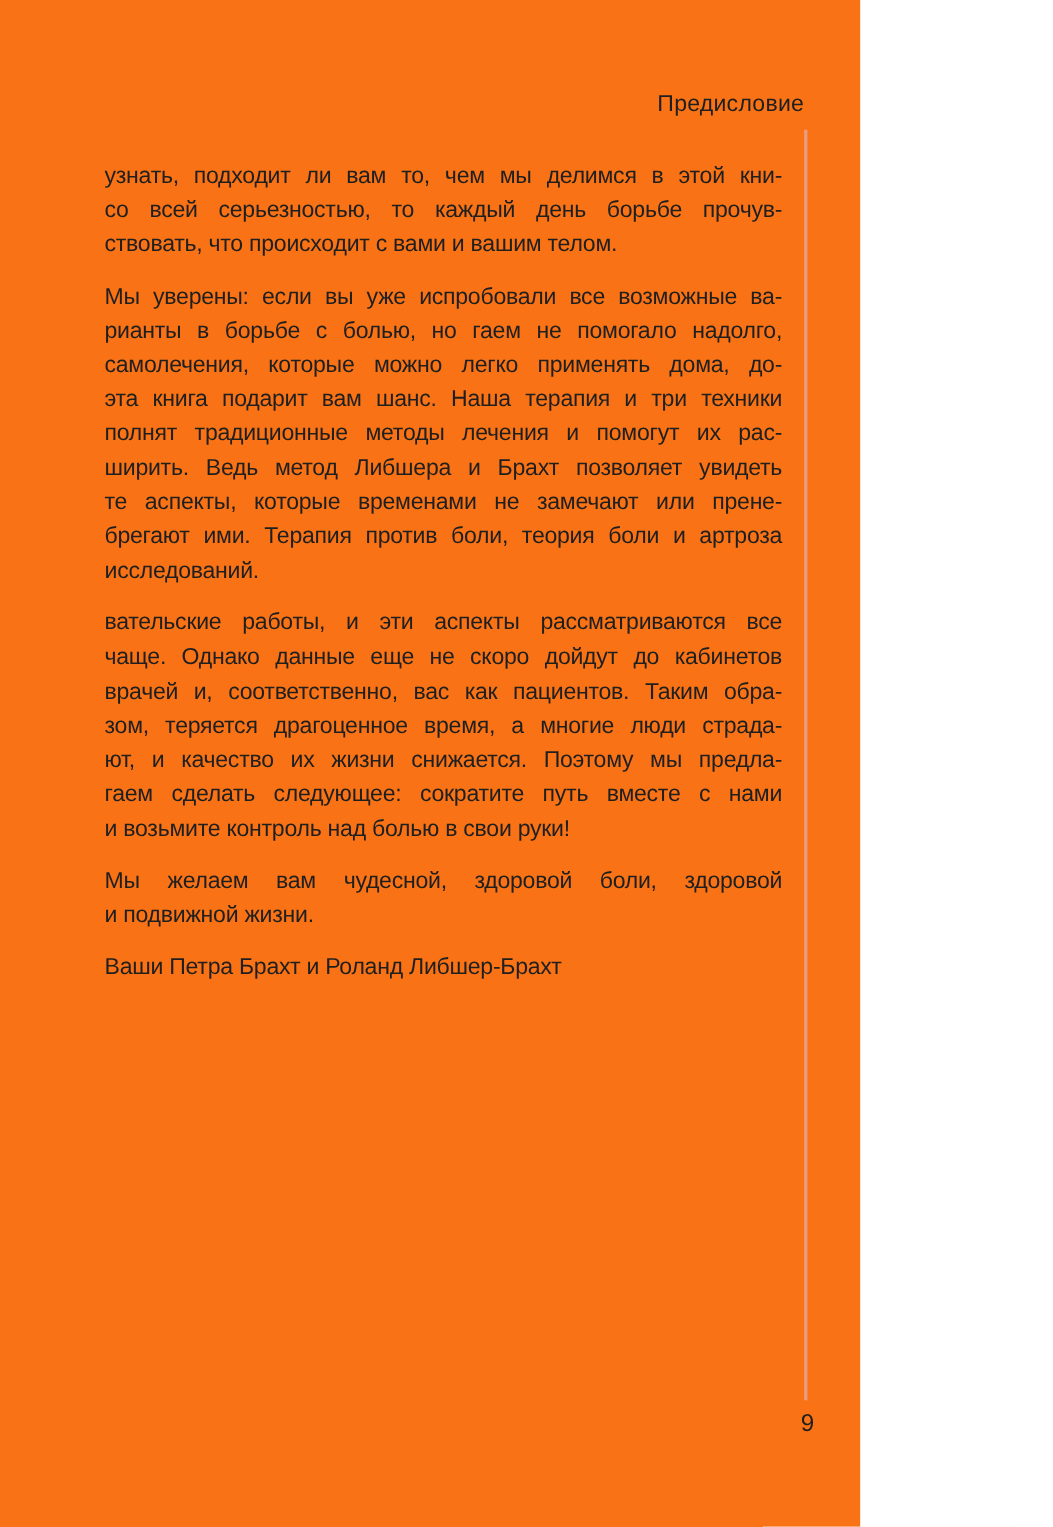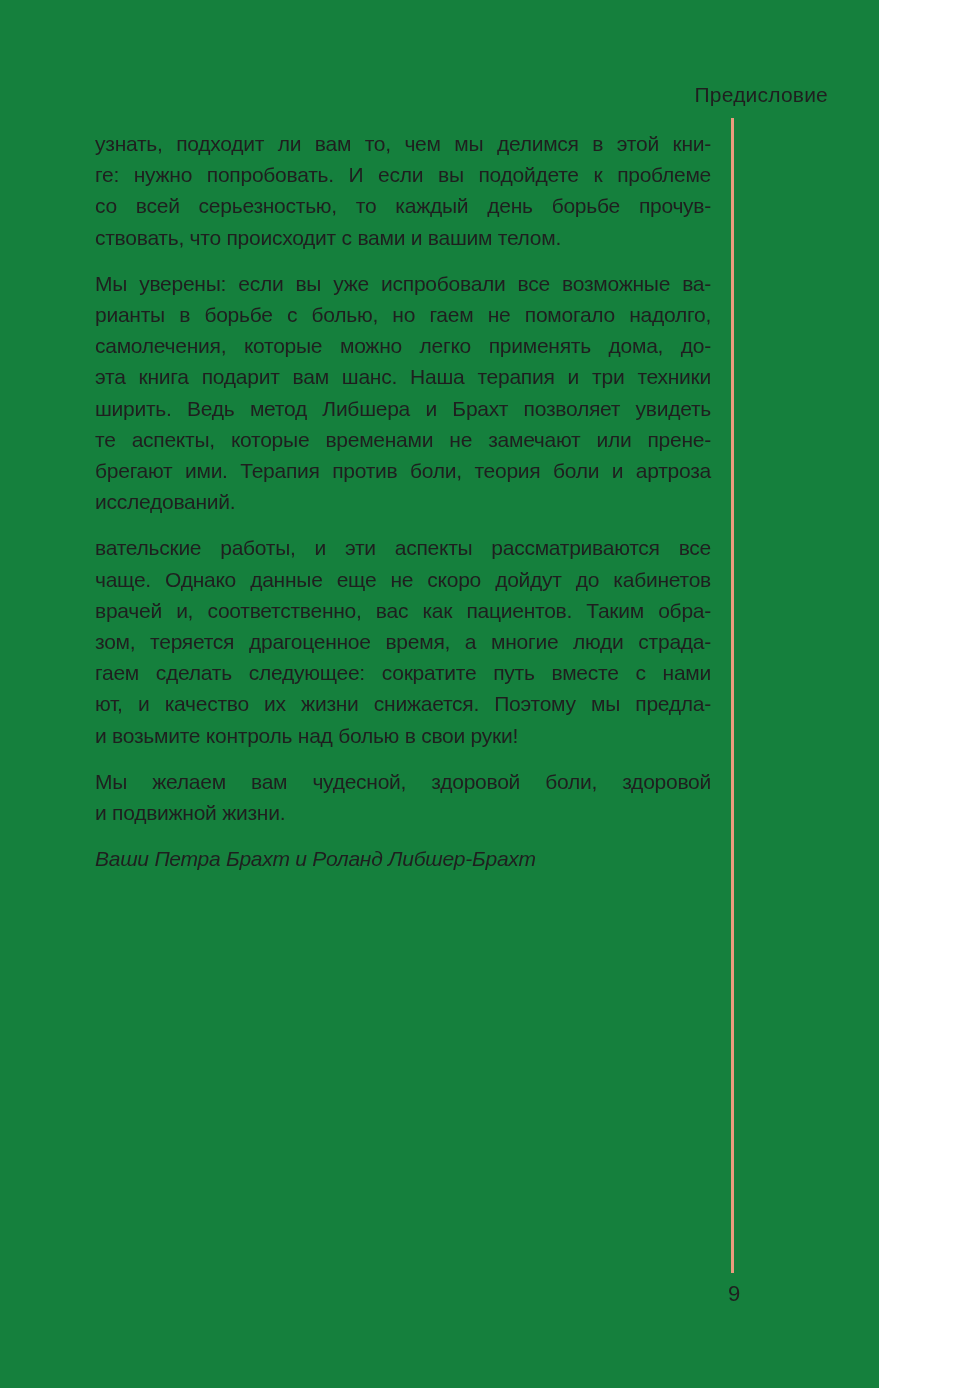--- a/index.html
+++ b/index.html
@@ -2,23 +2,23 @@
 <html lang="ru"><head>
 <meta charset="utf-8">
 <style>
   html, body {
     margin: 0;
     padding: 0;
     background: #ffffff;
   }
   .page {
     position: relative;
-    width: 879px;
+    width: 782px;
     height: 1388px;
-    background: #15803d;
+    background: #f97316;
     font-family: "Liberation Sans", "DejaVu Sans", sans-serif;
     color: #1f1f1f;
     overflow: hidden;
   }
   .running-head {
     position: absolute;
     top: 84px;
     right: 51px;
     font-size: 21px;
     line-height: 1;
@@ -37,33 +37,32 @@
     position: absolute;
     left: 95px;
     top: 128px;
     width: 616px;
     font-size: 21px;
     line-height: 31.2px;
     letter-spacing: -0.25px;
     color: #1f1f1f;
   }
   .para {
-    margin: 0 0 15px 0;
+    margin: 16px 0 15px 0;
   }
   .line {
     text-align: justify;
     text-align-last: justify;
   }
   .line.last {
     text-align-last: left;
   }
   .signature .line {
     text-align: center;
     text-align-last: left;
-    font-style: italic;
   }
   .folio {
     position: absolute;
     top: 1283px;
     left: 734px;
     transform: translateX(-50%);
     font-size: 22px;
     line-height: 1;
     color: #1f1f1f;
   }
@@ -73,41 +72,41 @@
 
 <div class="page" style="color: rgb(31, 31, 31);">
 
   <div class="running-head">Предисловие</div>
 
   <div class="margin-rule" style="background: rgb(234, 156, 126);"></div>
 
   <div class="body-col">
       <div class="para">
         <div class="line">узнать, подходит ли вам то, чем мы делимся в этой кни-</div>
-        <div class="line">ге: нужно попробовать. И если вы подойдете к проблеме</div>
         <div class="line">со всей серьезностью, то каждый день борьбе прочув-</div>
         <div class="line last">ствовать, что происходит с вами и вашим телом.</div>
       </div>
       <div class="para">
         <div class="line">Мы уверены: если вы уже испробовали все возможные ва-</div>
         <div class="line">рианты в борьбе с болью, но гаем не помогало надолго,</div>
         <div class="line">самолечения, которые можно легко применять дома, до-</div>
         <div class="line">эта книга подарит вам шанс. Наша терапия и три техники</div>
+        <div class="line">полнят традиционные методы лечения и помогут их рас-</div>
         <div class="line">ширить. Ведь метод Либшера и Брахт позволяет увидеть</div>
         <div class="line">те аспекты, которые временами не замечают или прене-</div>
         <div class="line">брегают ими. Терапия против боли, теория боли и артроза</div>
         <div class="line last">исследований.</div>
       </div>
       <div class="para">
         <div class="line">вательские работы, и эти аспекты рассматриваются все</div>
         <div class="line">чаще. Однако данные еще не скоро дойдут до кабинетов</div>
         <div class="line">врачей и, соответственно, вас как пациентов. Таким обра-</div>
         <div class="line">зом, теряется драгоценное время, а многие люди страда-</div>
+        <div class="line">ют, и качество их жизни снижается. Поэтому мы предла-</div>
         <div class="line">гаем сделать следующее: сократите путь вместе с нами</div>
-        <div class="line">ют, и качество их жизни снижается. Поэтому мы предла-</div>
         <div class="line last">и возьмите контроль над болью в свои руки!</div>
       </div>
       <div class="para">
         <div class="line">Мы желаем вам чудесной, здоровой боли, здоровой</div>
         <div class="line last">и подвижной жизни.</div>
       </div>
       <div class="para signature">
         <div class="line last">Ваши Петра Брахт и Роланд Либшер-Брахт</div>
       </div>
     </div>

